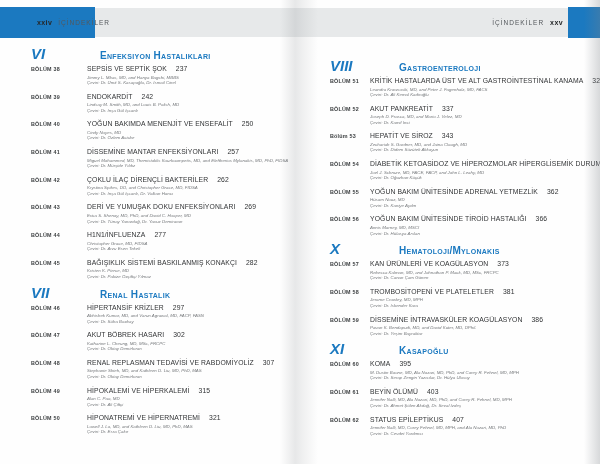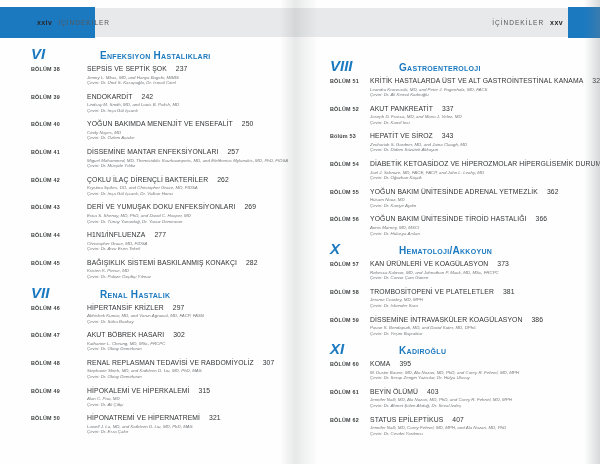--- a/index.html
+++ b/index.html
@@ -257,21 +257,21 @@
       <div class="ch-authors">Annis Marney, MD, MSCI</div>
       <div class="ch-trans">Çeviri: Dr. Hülasya Arslan</div>
     </div>
   </div>
 </div>
   </div>
 
   <div class="section">
     <div class="section-heading">
       <span class="numeral">X</span>
-      <span class="sec-title">Hematoloji/Akkoyun</span>
+      <span class="sec-title">Hematoloji/Mylonakis</span>
     </div>
     <div class="chapters">
   <div class="chapter">
     <div class="ch-label">BÖLÜM 57</div>
     <div class="ch-body">
       <div class="ch-title-line"><span class="ch-title">KAN ÜRÜNLERİ VE KOAGÜLASYON</span><span class="ch-page">373</span></div>
       <div class="ch-authors">Rebecca Kalman, MD, and Johnathan P. Mack, MD, MSc, FRCPC</div>
       <div class="ch-trans">Çeviri: Dr. Canan Çam Gönen</div>
     </div>
   </div>
@@ -292,21 +292,21 @@
       <div class="ch-authors">Pavan K. Bendapudi, MD, and David Kuter, MD, DPhil.</div>
       <div class="ch-trans">Çeviri: Dr. Yeşim Bayraktar</div>
     </div>
   </div>
 </div>
   </div>
 
   <div class="section">
     <div class="section-heading">
       <span class="numeral">XI</span>
-      <span class="sec-title">Kadiroğlu</span>
+      <span class="sec-title">Kasapoğlu</span>
     </div>
     <div class="chapters">
   <div class="chapter">
     <div class="ch-label">BÖLÜM 60</div>
     <div class="ch-body">
       <div class="ch-title-line"><span class="ch-title">KOMA</span><span class="ch-page">395</span></div>
       <div class="ch-authors">M. Dustin Boone, MD, Ala Nozari, MD, PhD, and Corey R. Fehnel, MD, MPH</div>
       <div class="ch-trans">Çeviri: Dr. Serap Zengin Yazıcılar, Dr. Hülya Ulusoy</div>
     </div>
   </div>

